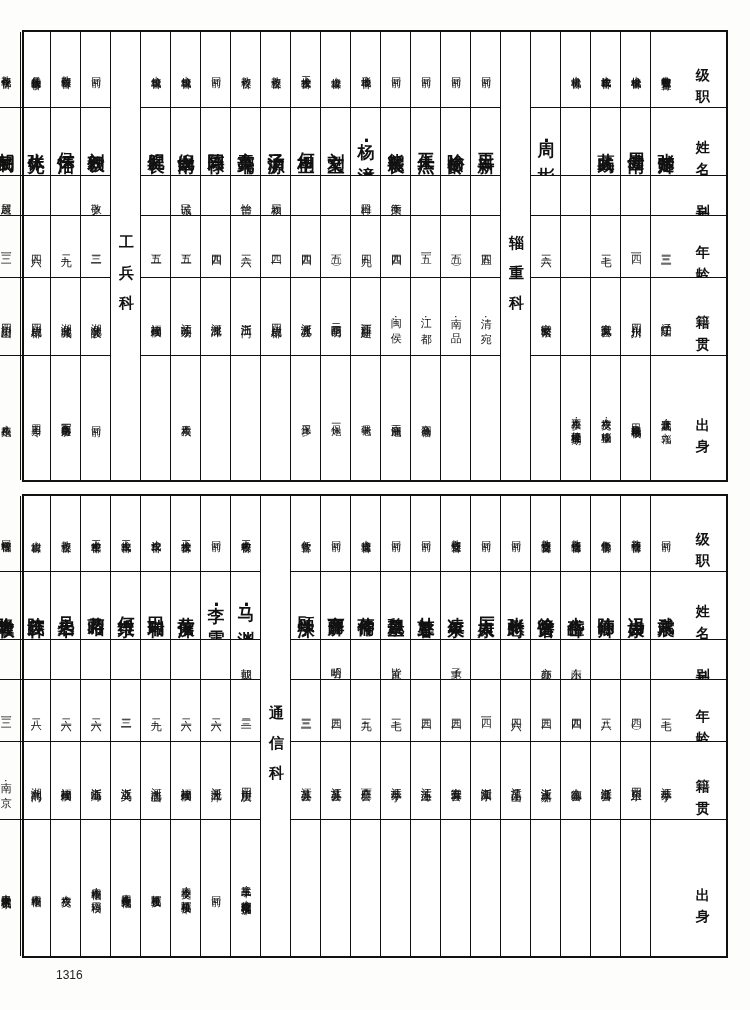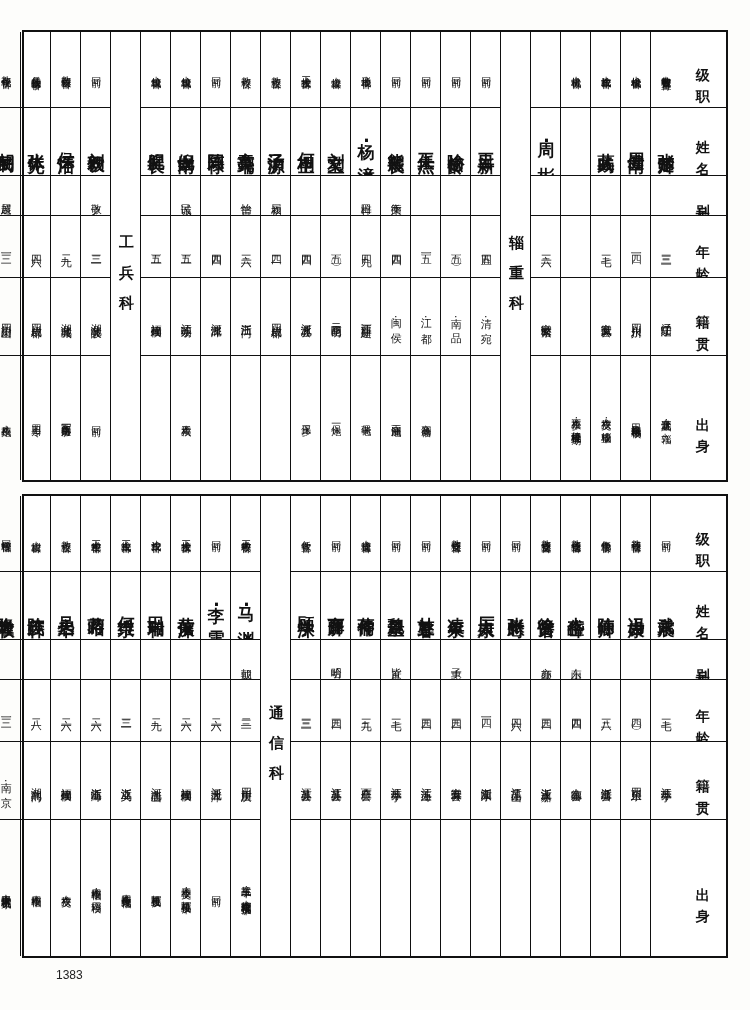--- a/index.html
+++ b/index.html
@@ -470,14 +470,14 @@
       <div class="col" style="flex: 0 0 30px;">
         <div class="cell r-grade vcell t-grade">同校带官辎</div>
         <div class="cell r-name vcell t-name">隆隆权</div>
         <div class="cell r-alias vcell t-alias"></div>
         <div class="cell r-age vcell t-age">三一</div>
         <div class="cell r-origin vcell t-origin">南·京</div>
         <div class="cell r-back vcell t-back">中央大学工学院机械系</div>
       </div>
     </div>
 
-  <div class="pageno">1383</div>
+  <div class="pageno">1316</div>
 </div>
 
 </body></html>

